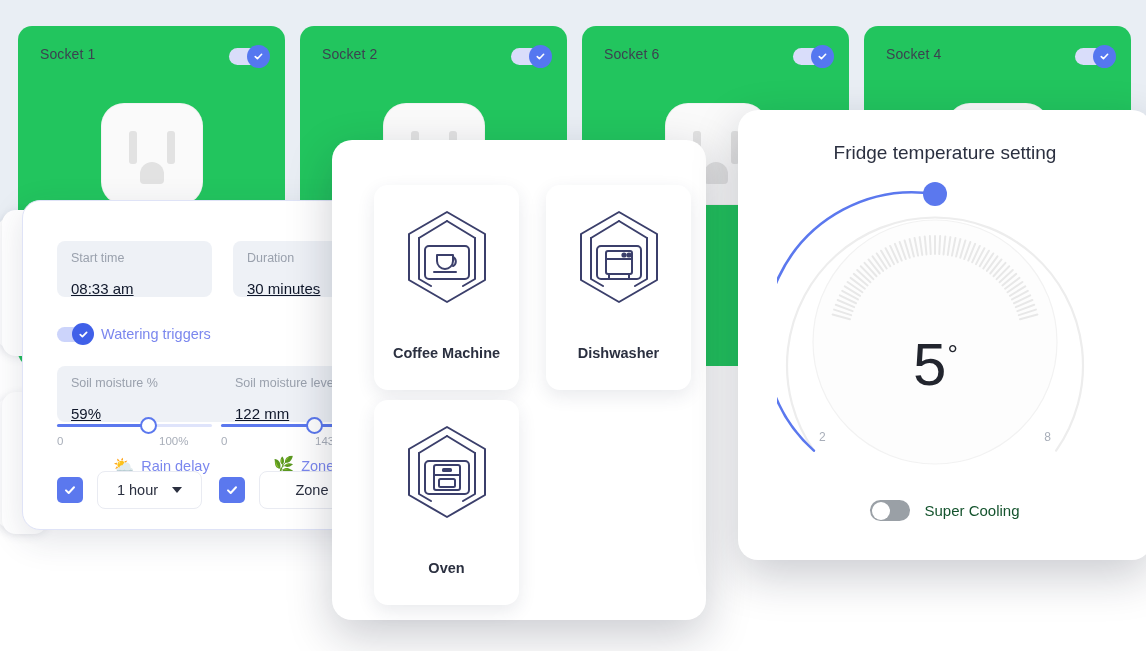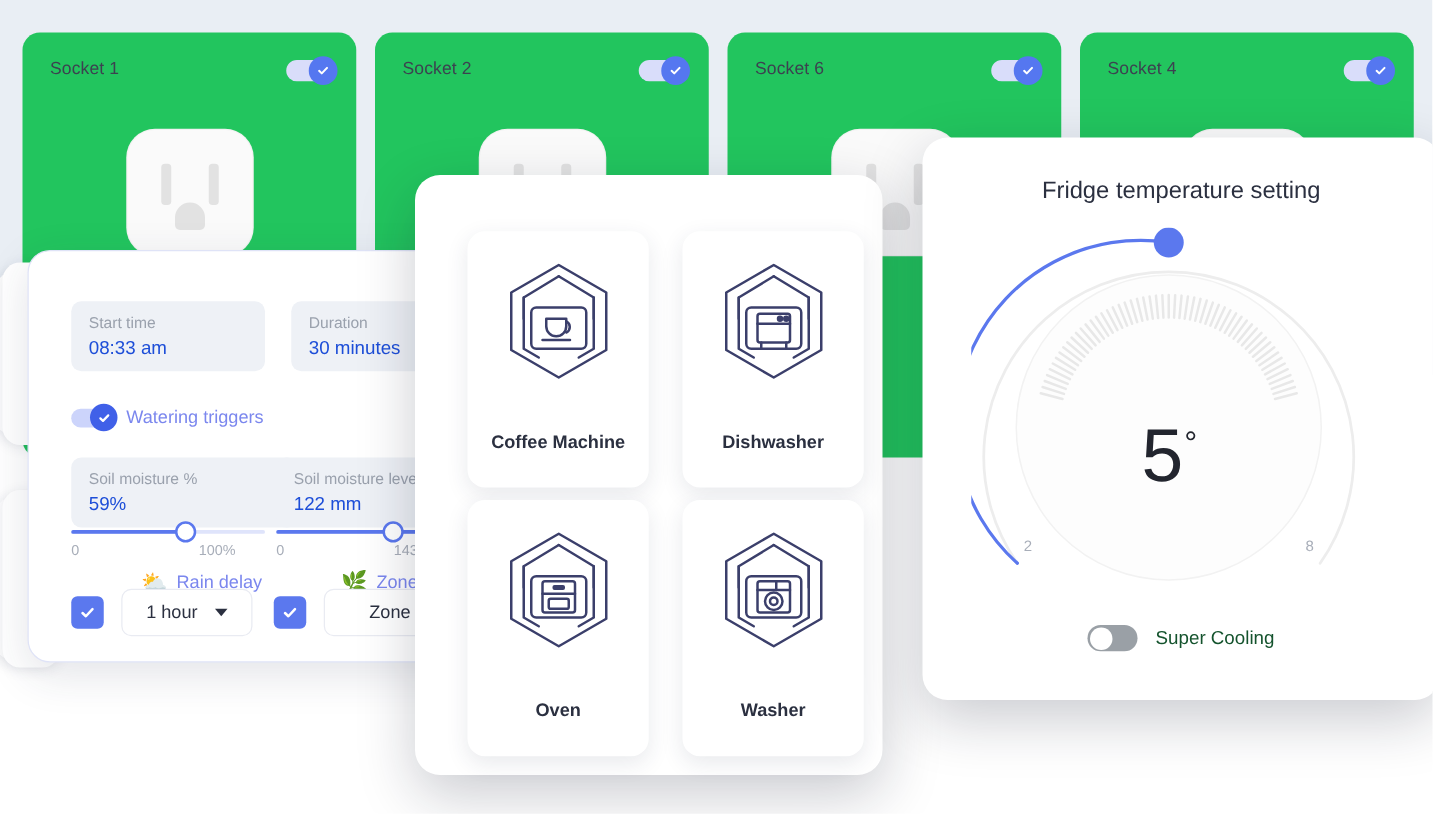--- a/index.html
+++ b/index.html
@@ -64,21 +64,21 @@
     background: #ffffff; border-radius: 18px;
     box-shadow: 0 10px 34px rgba(40,50,80,.13);
     border: 1px solid #dfe3f7;
     overflow: hidden;
   }
   .field-box {
     position: absolute; height: 56px; border-radius: 8px;
     background: #eef1f6; padding: 9px 14px;
   }
   .field-label { font-size: 12.5px; color: #9aa1ad; line-height: 17px; }
-  .field-value { font-size: 15px; color: #1d4ed8; line-height: 22px; margin-top: 1px; }
+  .field-value { font-size: 15px; color: #0f172a; line-height: 22px; margin-top: 11px; text-decoration: underline; }
 
   .wt-toggle {
     position: absolute; left: 56px; top: 325px;
     width: 33px; height: 15px; border-radius: 8px; background: #ccd4fb;
   }
   .wt-toggle .knob {
     position: absolute; right: -4px; top: -4px;
     width: 22px; height: 22px; border-radius: 50%;
     background: #4060e8; display: flex; align-items: center; justify-content: center;
   }
@@ -366,38 +366,20 @@
           <path d="M33 52 h26"></path>
           <circle cx="51" cy="48" r="1.6" fill="#3b3f6b"></circle>
           <circle cx="56" cy="48" r="1.6" fill="#3b3f6b"></circle>
           <path d="M36 67 v4"></path>
           <path d="M56 67 v4"></path>
         </svg>
       </div>
       <div class="nm">Dishwasher</div>
     </div>
 
-    <div class="app-card" style="left:214px; top:260px;">
-      <div class="ic">
-        <svg width="92" height="100" viewBox="0 0 92 100" fill="none" stroke="#3b3f6b" stroke-width="2" stroke-linejoin="round" stroke-linecap="round">
-          <path d="M46 5 L84 27 L84 73 L46 95 L8 73 L8 27 Z"></path>
-          <path d="M46 14 L74 31 L74 48"></path>
-          <path d="M46 14 L18 31 L18 48"></path>
-          <path d="M18 31 L18 72 L30 79"></path>
-          <path d="M74 31 L74 72 L62 79"></path>
-          <rect x="24" y="39" width="44" height="33" rx="4"></rect>
-          <rect x="33" y="43" width="26" height="25" rx="2"></rect>
-          <path d="M33 50 h26"></path>
-          <path d="M48 43 v7"></path>
-          <circle cx="46" cy="59" r="7"></circle>
-          <circle cx="46" cy="59" r="3"></circle>
-        </svg>
-      </div>
-      <div class="nm">Washer</div>
-    </div>
   </div>
 
   <div class="fridge-panel">
     <div class="fridge-title">Fridge temperature setting</div>
 
     <div class="dial-wrap">
       <svg width="316" height="300" viewBox="0 0 316 300">
 
         <path d="M 36.9 268.6 A 148 148 0 1 1 279.1 268.6" fill="none" stroke="#ededed" stroke-width="2.2" stroke-linecap="round"></path>
 

